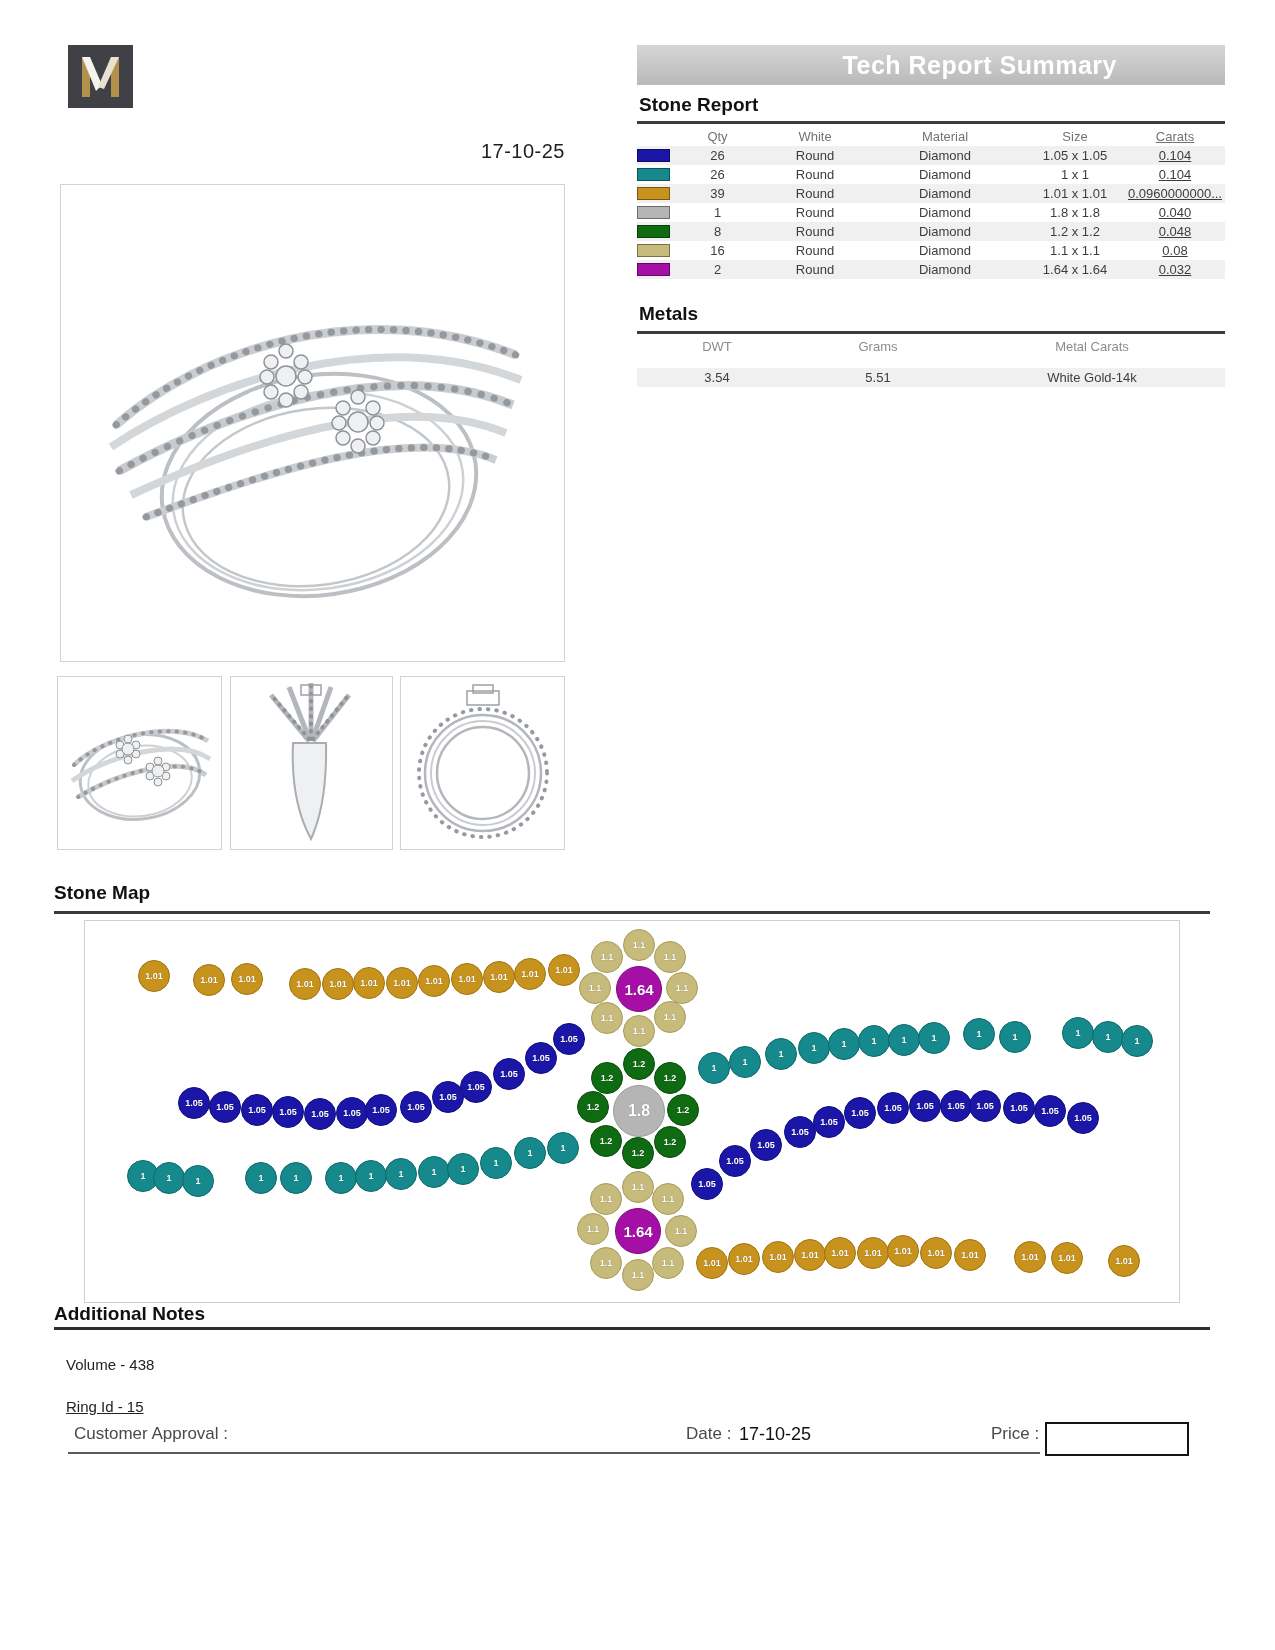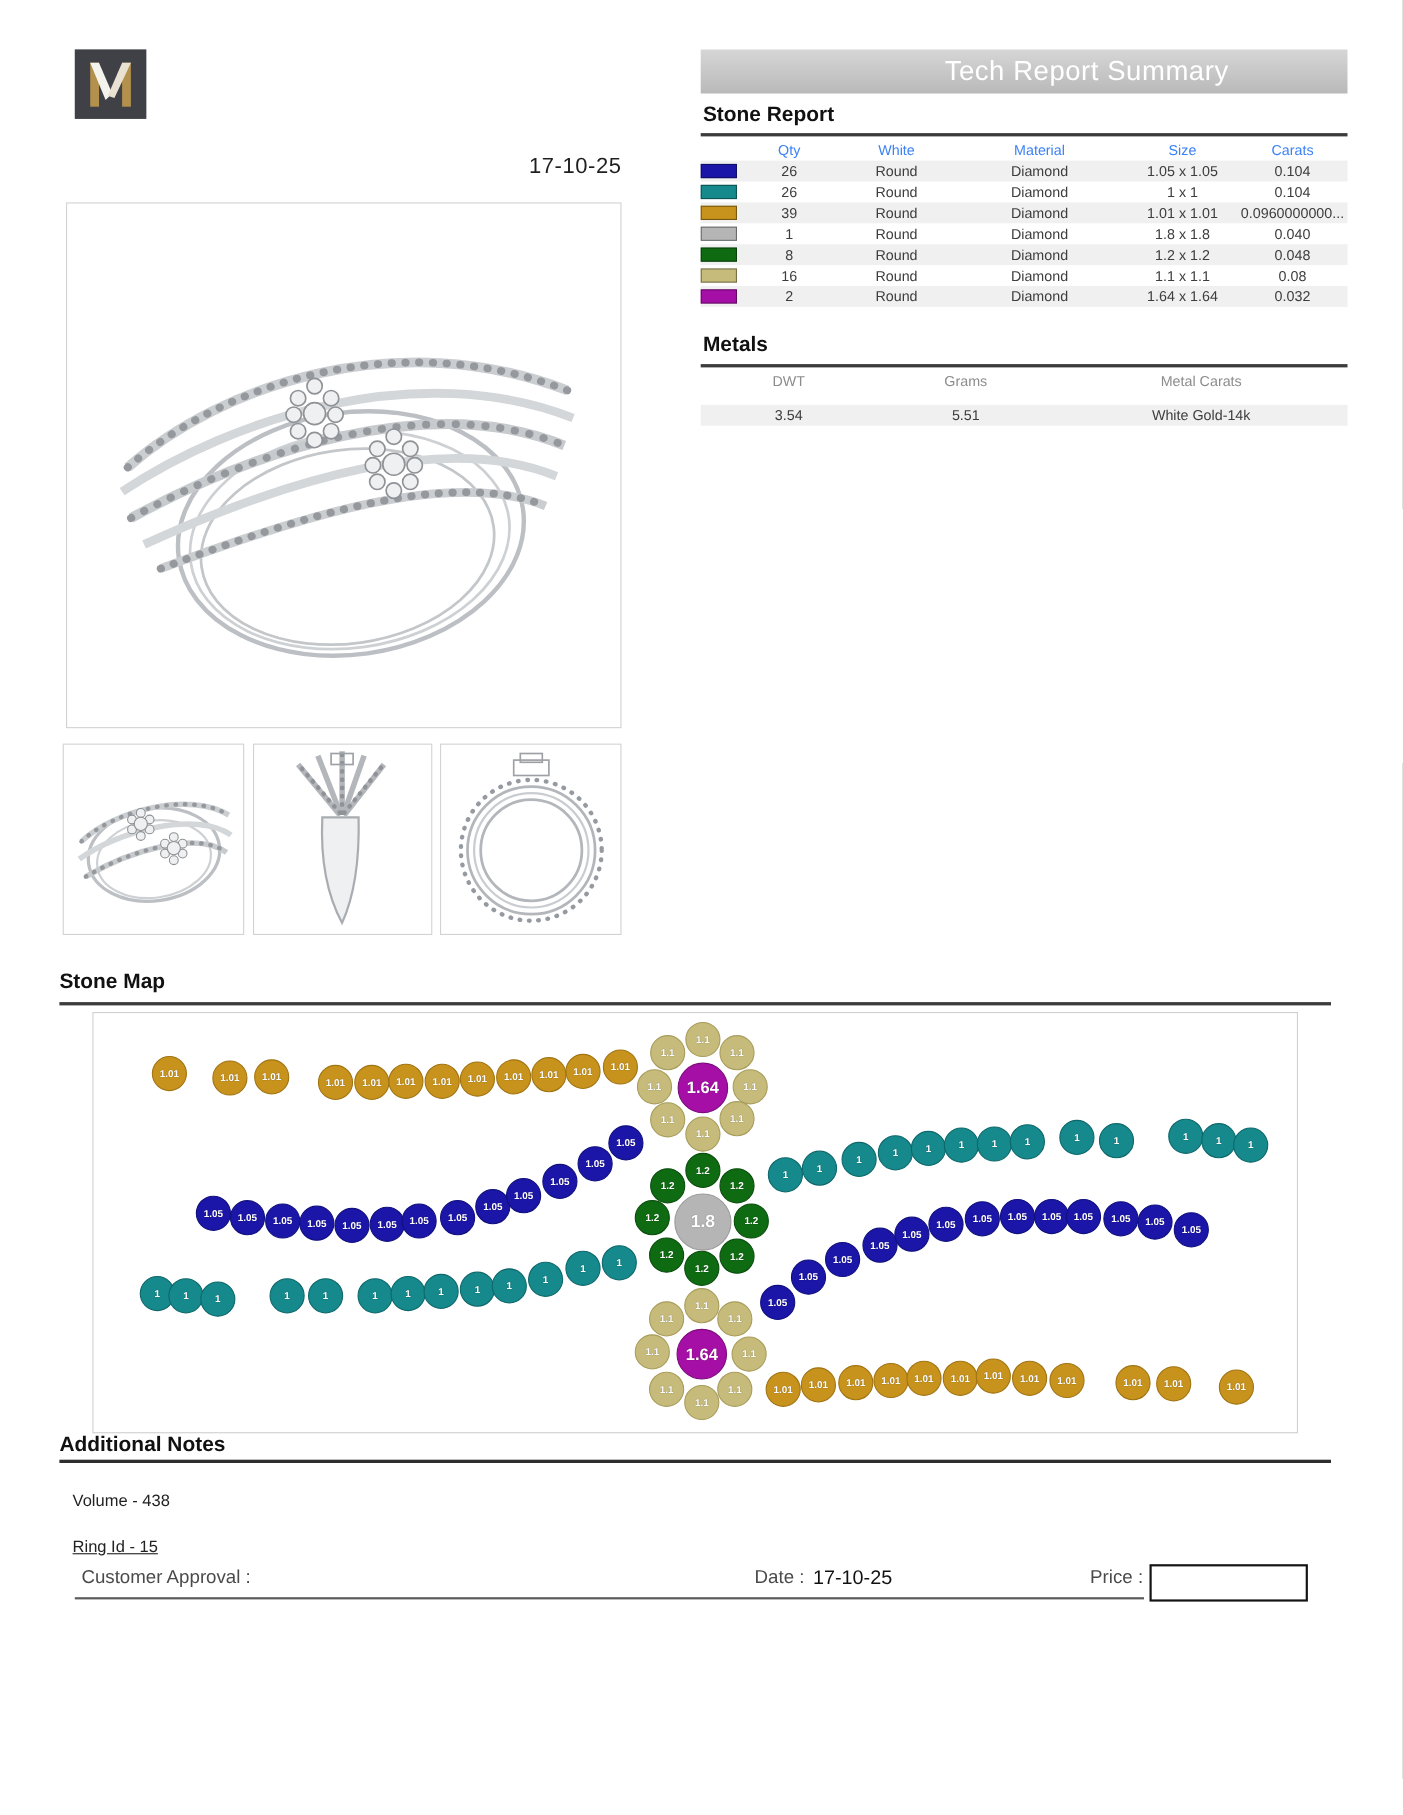--- a/index.html
+++ b/index.html
@@ -4,38 +4,38 @@
 <style>
   * { margin:0; padding:0; box-sizing:border-box; }
   body { background:#888; font-family:"Liberation Sans", sans-serif; }
   .page { position:relative; width:1275px; height:1650px; background:#fff; margin:0 auto; overflow:hidden; }
 
   
   .logo { position:absolute; left:68px; top:45px; width:65px; height:63px; background:#3f4147; }
 
   
   .titlebar { position:absolute; left:637px; top:45px; width:588px; height:40px;
-    background:linear-gradient(180deg,#d6d6d6,#b9b9b9); color:#fff; font-size:25px; font-weight:normal;
+    background:linear-gradient(180deg,#d6d6d6,#b9b9b9); color:#fff; font-size:25px; font-weight:bold;
     line-height:40px; text-align:right; padding-right:108px; letter-spacing:.5px; }
 
   .h2 { position:absolute; font-size:19px; font-weight:bold; color:#111; }
   .rule { position:absolute; height:3px; background:#3c3c3c; }
 
   
   .srhead, .srow { position:relative; display:flex; height:19px; line-height:19px; font-size:13px; }
-  .srhead { color:#3b82f6; }
+  .srhead { color:#737373; }
   .srow { color:#3d3d3d; }
   .srow:nth-child(odd) { background:#f0f0f0; }
   .c { text-align:center; }
   .c.sw    { width:33px; }
   .c.qty   { width:95px; }
   .c.shape { width:100px; }
   .c.mat   { width:160px; }
   .c.size  { width:100px; }
-  .c.car   { width:100px; white-space:nowrap; }
+  .c.car   { width:100px; white-space:nowrap;text-decoration:underline; }
   .swatch { display:block; width:33px; height:13px; margin-top:3px; border:1px solid rgba(0,0,0,.4); }
 
   
   .mhead, .mrow { position:relative; display:flex; height:19px; line-height:19px; font-size:13px; }
   .mhead { color:#8c8c8c; }
   .mrow { color:#3d3d3d; background:#f0f0f0; }
   .mc1 { width:160px; text-align:center; }
   .mc2 { width:162px; text-align:center; }
   .mc3 { width:266px; text-align:center; }
 

